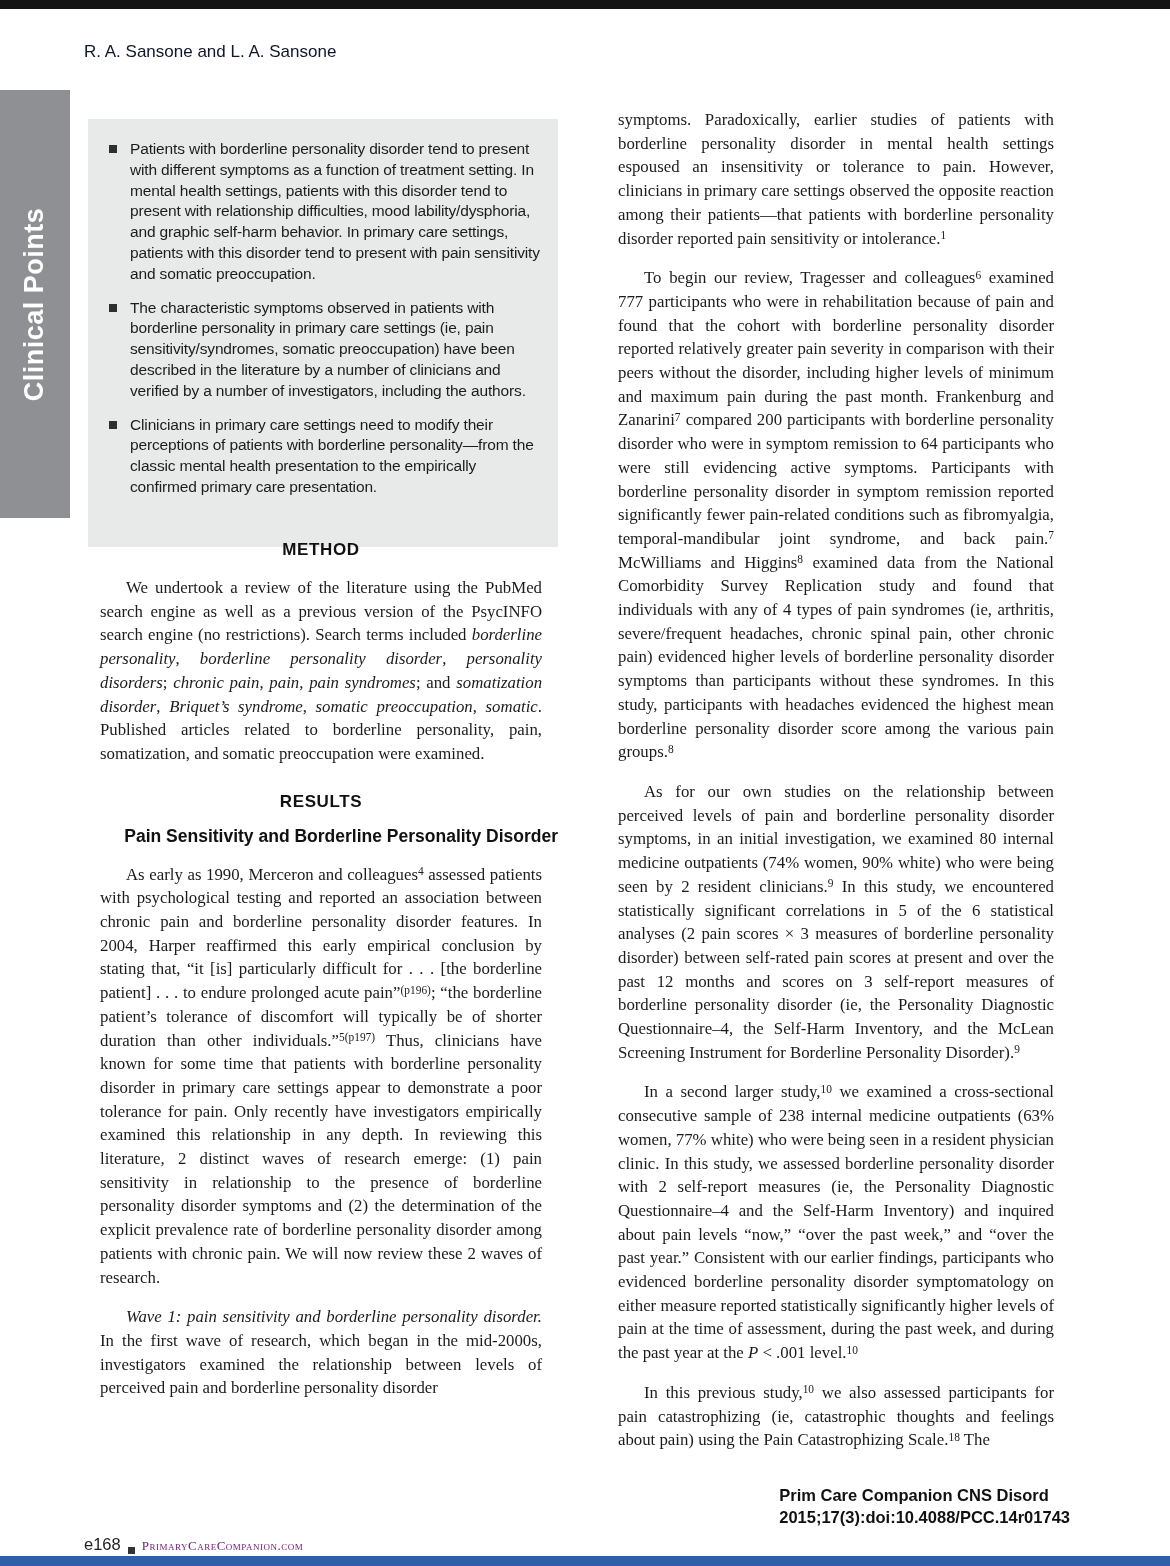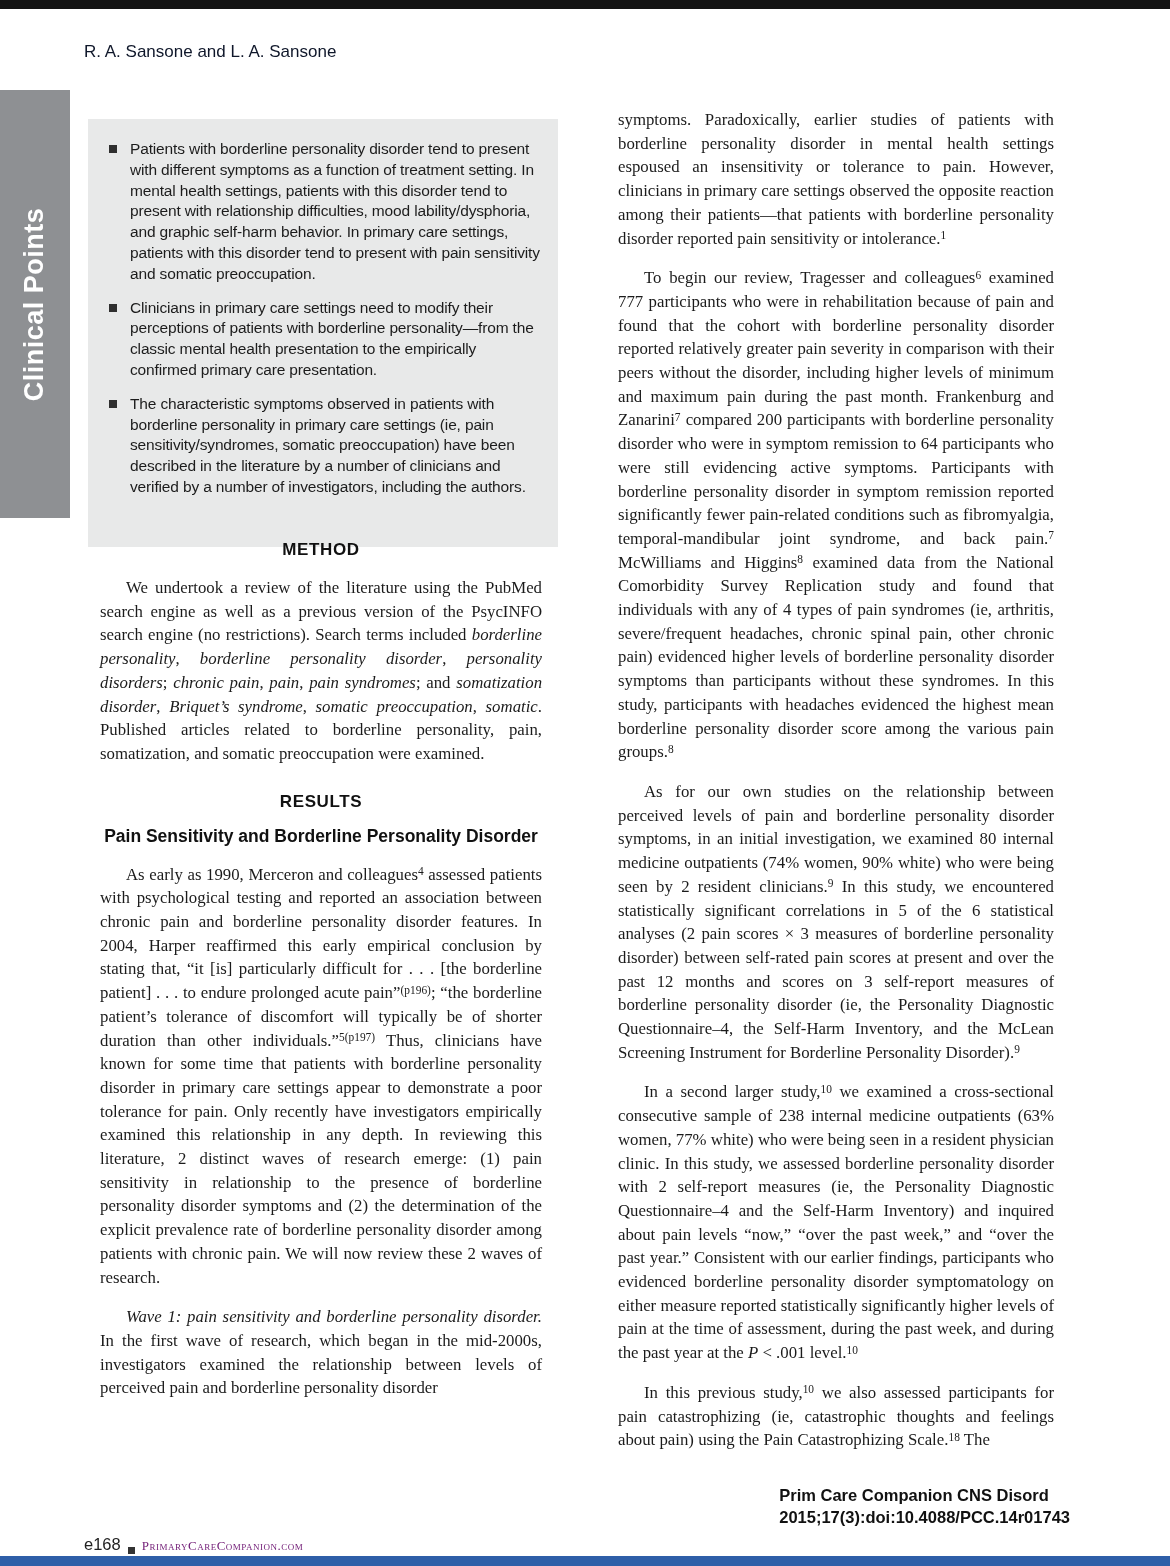--- a/index.html
+++ b/index.html
@@ -93,21 +93,21 @@
     letter-spacing: 0.6px;
     color: #111111;
     text-align: center;
     margin: 0 0 14px 0;
   }
   .section-heading.mt { margin-top: 26px; }
   .subsection-heading {
     font-family: "Liberation Sans", sans-serif;
     font-size: 17.5px; font-weight: 700;
     color: #111111;
-    text-align: center;
+    text-align: right;
     margin: 0 0 7px 0;
   }
   
   .footer-left {
     position: absolute; left: 84px; top: 1496px;
     display: flex; align-items: flex-end; gap: 7px; margin-top: 39px;
   }
   .page-num {
     font-family: "Liberation Sans", sans-serif;
     font-size: 16.5px; color: #222222;
@@ -141,22 +141,22 @@
 
   <div class="running-header">R. A. Sansone and L. A. Sansone</div>
 
   <div class="clinical-tab">
     <span class="clinical-tab-label">Clinical Points</span>
   </div>
 
   <div class="clinical-box">
     <ul class="clinical-list">
         <li class="clinical-bullet"><span class="bullet-square"></span><span class="bullet-text">Patients with borderline personality disorder tend to present with different symptoms as a function of treatment setting. In mental health settings, patients with this disorder tend to present with relationship difficulties, mood lability/dysphoria, and graphic self-harm behavior. In primary care settings, patients with this disorder tend to present with pain sensitivity and somatic preoccupation.</span></li>
+        <li class="clinical-bullet"><span class="bullet-square"></span><span class="bullet-text">The characteristic symptoms observed in patients with borderline personality in primary care settings (ie, pain sensitivity/syndromes, somatic preoccupation) have been described in the literature by a number of clinicians and verified by a number of investigators, including the authors.</span></li>
         <li class="clinical-bullet"><span class="bullet-square"></span><span class="bullet-text">Clinicians in primary care settings need to modify their perceptions of patients with borderline personality—from the classic mental health presentation to the empirically confirmed primary care presentation.</span></li>
-        <li class="clinical-bullet"><span class="bullet-square"></span><span class="bullet-text">The characteristic symptoms observed in patients with borderline personality in primary care settings (ie, pain sensitivity/syndromes, somatic preoccupation) have been described in the literature by a number of clinicians and verified by a number of investigators, including the authors.</span></li>
       </ul>
   </div>
 
   <div class="col left-col">
     <h2 class="section-heading">METHOD</h2>
     <p class="body indent"><span>We undertook a review of the literature using the PubMed search engine as well as a previous version of the PsycINFO search engine (no restrictions). Search terms included </span><span class="it">borderline personality</span><span>, </span><span class="it">borderline personality disorder</span><span>, </span><span class="it">personality disorders</span><span>; </span><span class="it">chronic pain</span><span>, </span><span class="it">pain</span><span>, </span><span class="it">pain syndromes</span><span>; and </span><span class="it">somatization disorder</span><span>, </span><span class="it">Briquet’s syndrome</span><span>, </span><span class="it">somatic preoccupation</span><span>, </span><span class="it">somatic</span><span>. Published articles related to borderline personality, pain, somatization, and somatic preoccupation were examined.</span></p>
     <h2 class="section-heading mt">RESULTS</h2>
     <h3 class="subsection-heading">Pain Sensitivity and Borderline Personality Disorder</h3>
     <p class="body indent"><span>As early as 1990, Merceron and colleagues</span><sup>4</sup><span> assessed patients with psychological testing and reported an association between chronic pain and borderline personality disorder features. In 2004, Harper reaffirmed this early empirical conclusion by stating that, “it [is] particularly difficult for . . . [the borderline patient] . . . to endure prolonged acute pain”</span><sup>(p196)</sup><span>; “the borderline patient’s tolerance of discomfort will typically be of shorter duration than other individuals.”</span><sup>5(p197)</sup><span> Thus, clinicians have known for some time that patients with borderline personality disorder in primary care settings appear to demonstrate a poor tolerance for pain. Only recently have investigators empirically examined this relationship in any depth. In reviewing this literature, 2 distinct waves of research emerge: (1) pain sensitivity in relationship to the presence of borderline personality disorder symptoms and (2) the determination of the explicit prevalence rate of borderline personality disorder among patients with chronic pain. We will now review these 2 waves of research.</span></p>
     <p class="body indent"><span class="it bd">Wave 1: pain sensitivity and borderline personality disorder.</span><span> In the first wave of research, which began in the mid-2000s, investigators examined the relationship between levels of perceived pain and borderline personality disorder</span></p>

